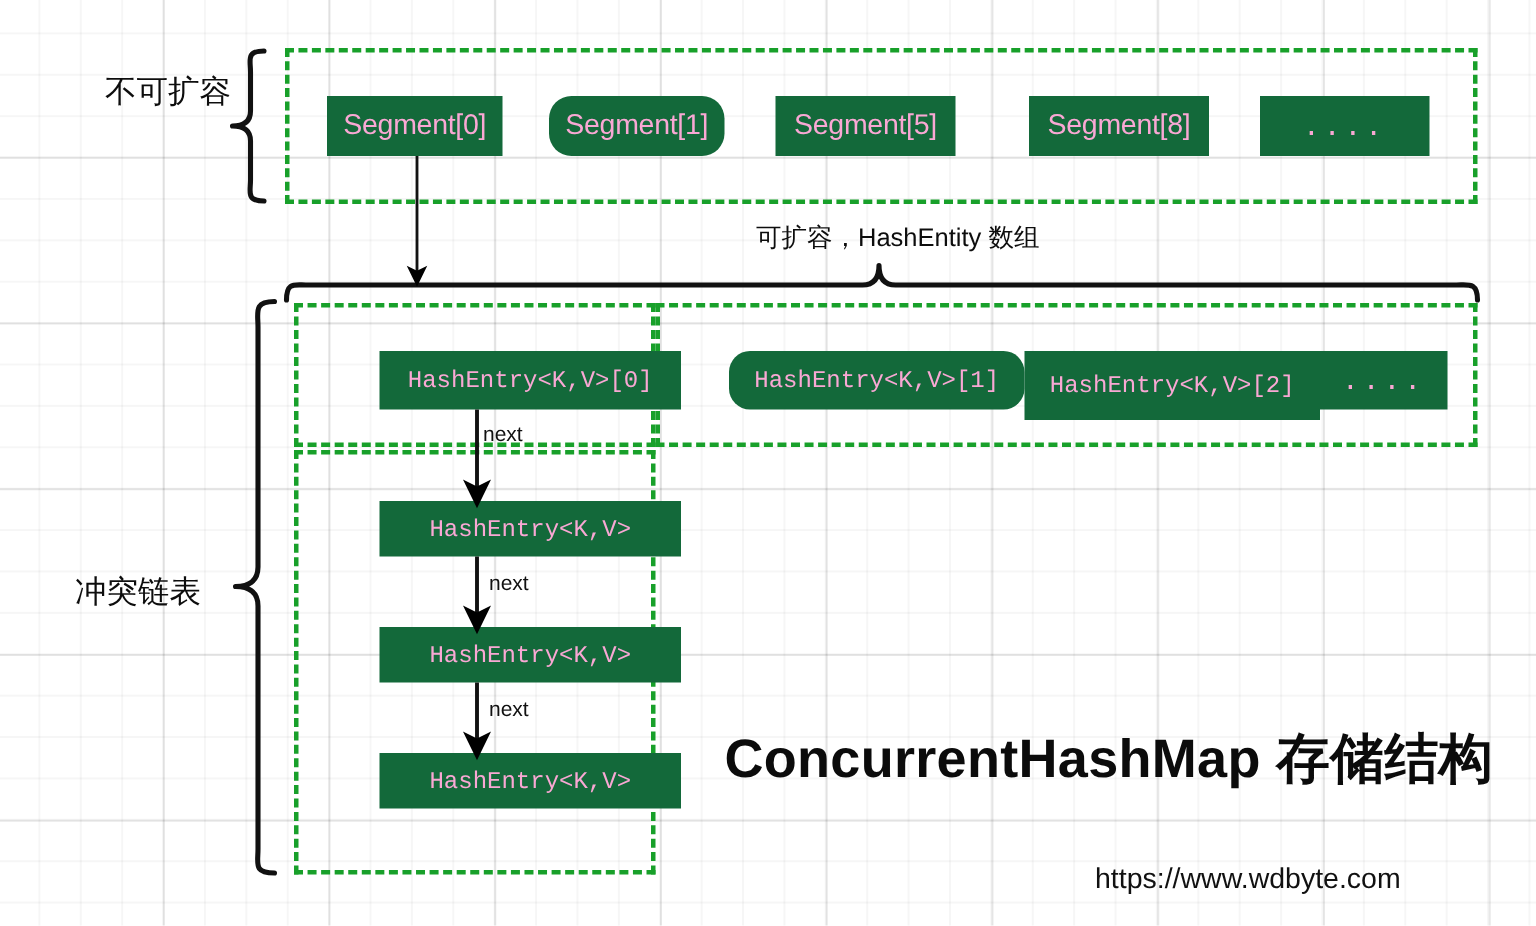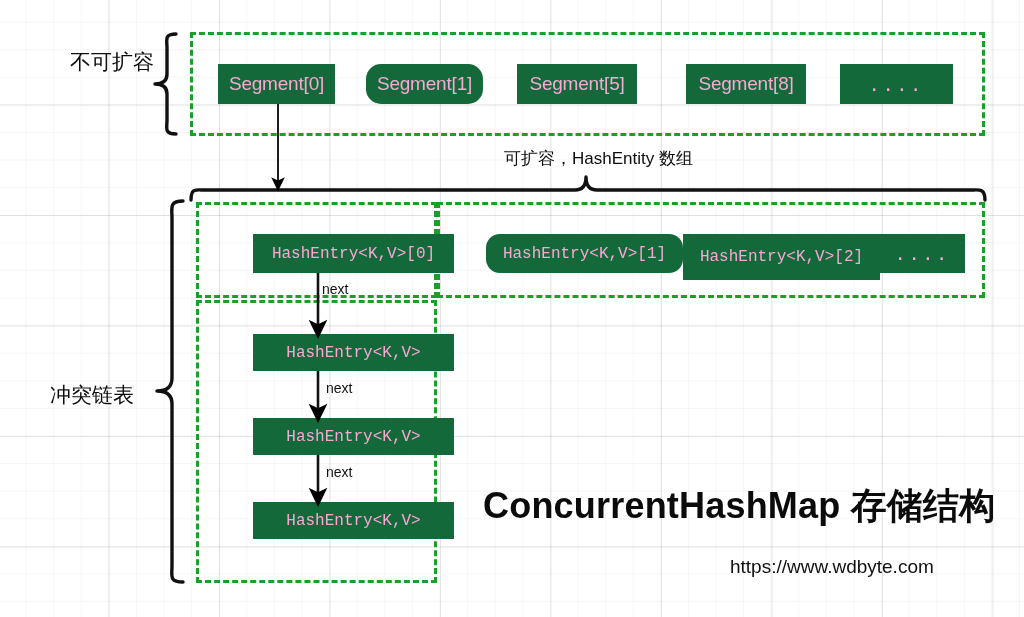--- a/index.html
+++ b/index.html
@@ -124,21 +124,21 @@
   <div class="gbox entry" style="left:217px;top:418px;width:201px;height:37px;">HashEntry&lt;K,V&gt;</div>
   <div class="gbox entry" style="left:217px;top:502px;width:201px;height:37px;">HashEntry&lt;K,V&gt;</div>
 
   <div class="label next-label" style="left:322px;top:281px;">next</div>
   <div class="label next-label" style="left:326px;top:380px;">next</div>
   <div class="label next-label" style="left:326px;top:464px;">next</div>
 
   <div class="label cn-label" style="left:33px;top:378px;margin-left:17px;">冲突链表</div>
 
   <div class="title" style="left:483px;top:482px;">ConcurrentHashMap 存储结构</div>
-  <div class="url" style="left:730px;top:556px;">https://www.wdbyte.com</div>
+  <div class="url" style="left:730px;top:576px;">https://www.wdbyte.com</div>
 
   <svg id="overlay" viewBox="0 0 1024 617" xmlns="http://www.w3.org/2000/svg">
     <defs>
       <marker id="arrowhead" markerWidth="9" markerHeight="9" refX="4.2" refY="4.2" orient="auto" markerUnits="strokeWidth">
         <path d="M0.6,0.6 L8.0,4.2 L0.6,7.8 L2.4,4.2 Z" fill="#000000"></path>
       </marker>
     </defs>
 
     <path d="M176,34
              C164,34 167,40 167,48

